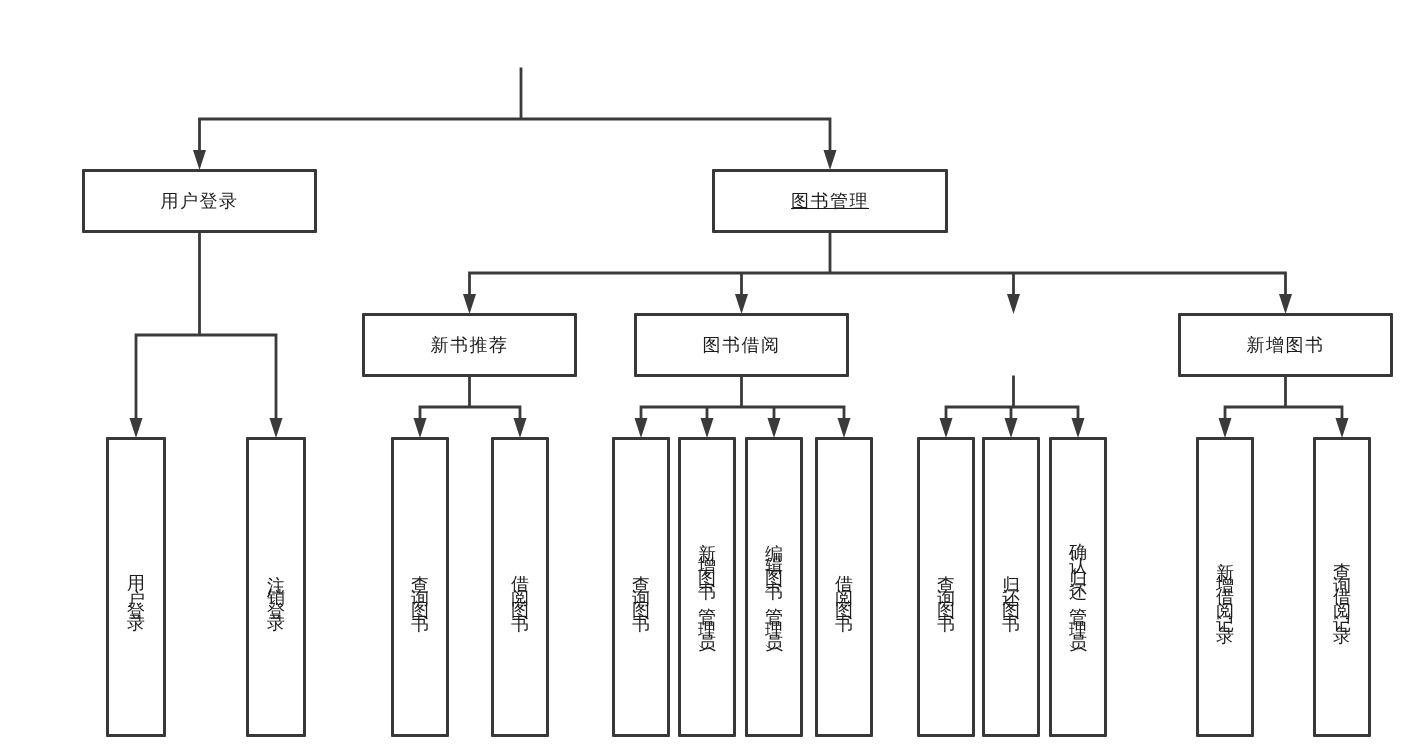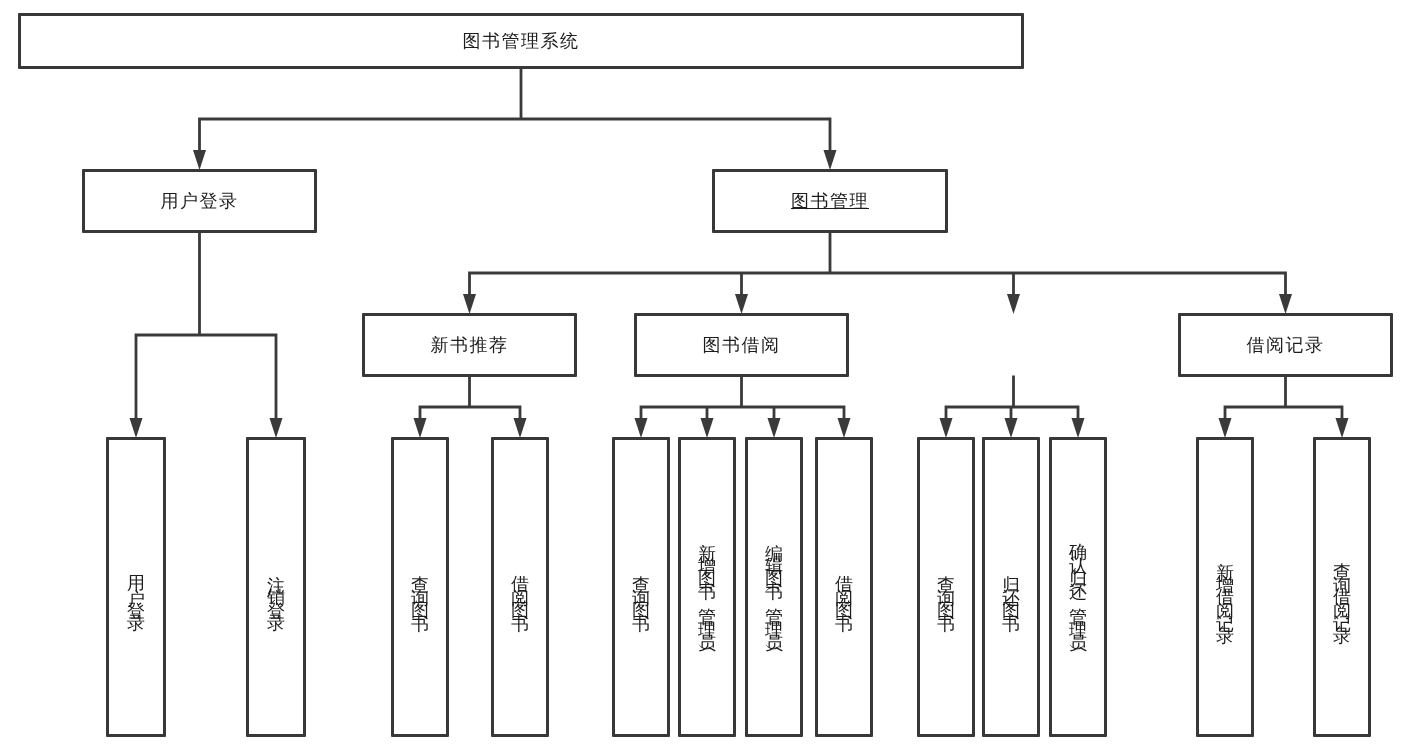--- a/index.html
+++ b/index.html
@@ -76,39 +76,36 @@
       <polygon points="837.5,418 850.5,418 844,438" fill="#3a3a3a"></polygon>
       <path d="M 1013.5 377 L 1013.5 407 M 946 407 L 1078 407 M 946 407 L 946 420 M 1011 407 L 1011 420 M 1078 407 L 1078 420" fill="none" stroke="#3a3a3a" stroke-width="2.8" stroke-linecap="square"></path>
       <polygon points="939.5,418 952.5,418 946,438" fill="#3a3a3a"></polygon>
       <polygon points="1004.5,418 1017.5,418 1011,438" fill="#3a3a3a"></polygon>
       <polygon points="1071.5,418 1084.5,418 1078,438" fill="#3a3a3a"></polygon>
       <path d="M 1285.5 377 L 1285.5 407 M 1225 407 L 1342 407 M 1225 407 L 1225 420 M 1342 407 L 1342 420" fill="none" stroke="#3a3a3a" stroke-width="2.8" stroke-linecap="square"></path>
       <polygon points="1218.5,418 1231.5,418 1225,438" fill="#3a3a3a"></polygon>
       <polygon points="1335.5,418 1348.5,418 1342,438" fill="#3a3a3a"></polygon>
     </svg>
 
-  <div class="node h" id="n-root">
-    <span class="lbl">图书管理系统</span>
-  </div>
 
   <div class="node h" id="n-user_login">
     <span class="lbl">用户登录</span>
   </div>
   <div class="node h" id="n-book_mgmt">
     <span class="lbl">图书管理</span>
   </div>
 
   <div class="node h" id="n-new_book_rec">
     <span class="lbl">新书推荐</span>
   </div>
   <div class="node h" id="n-book_borrow">
     <span class="lbl">图书借阅</span>
   </div>
   <div class="node h" id="n-borrow_records">
-    <span class="lbl">借阅记录</span>
+    <span class="lbl">新增图书</span>
   </div>
 
   <div class="node v" id="n-ul_login">
     <span class="lbl">用户登录</span>
   </div>
   <div class="node v" id="n-ul_logout">
     <span class="lbl">注销登录</span>
   </div>
 
   <div class="node v" id="n-nbr_query">

